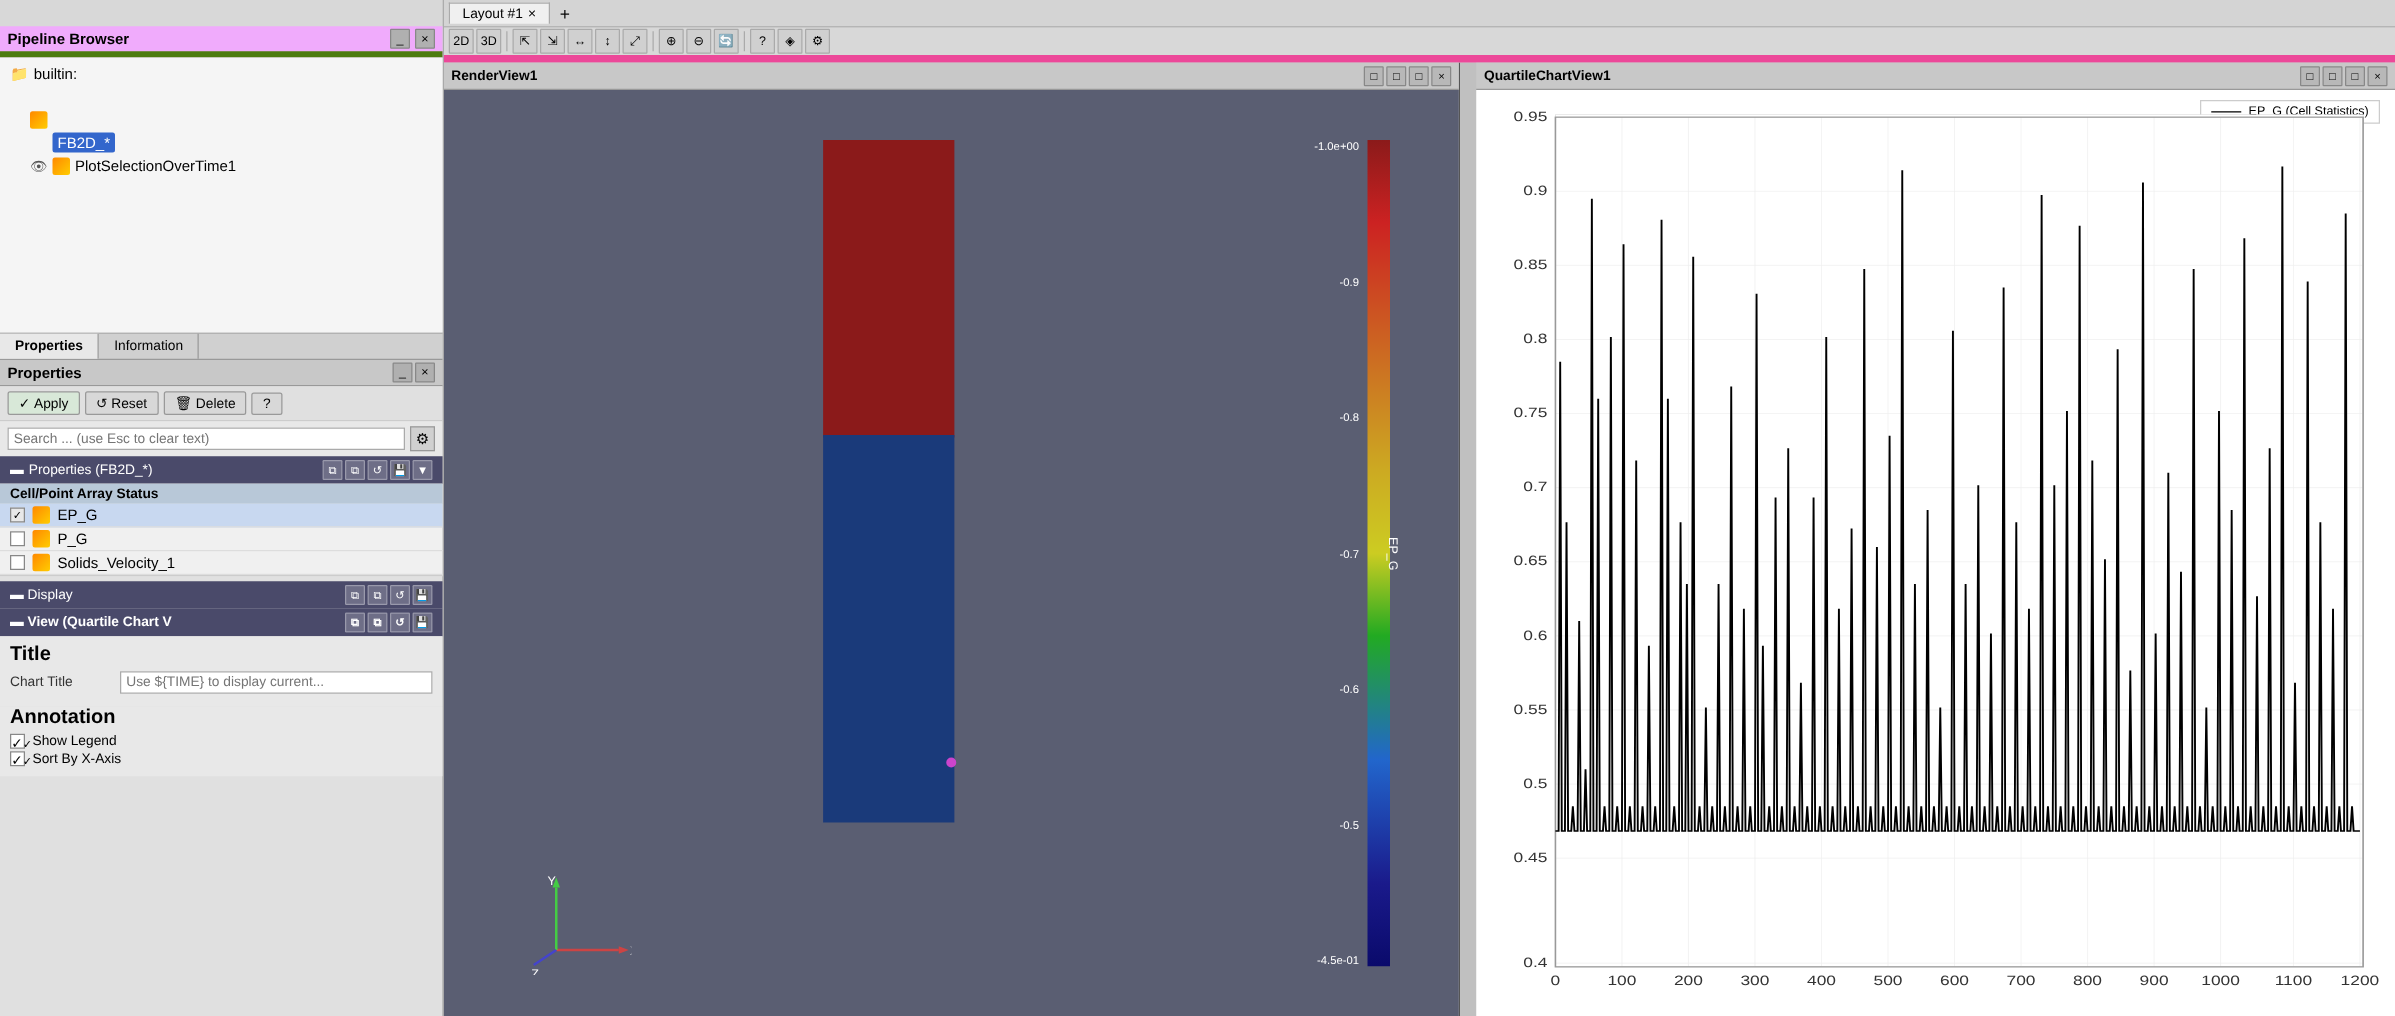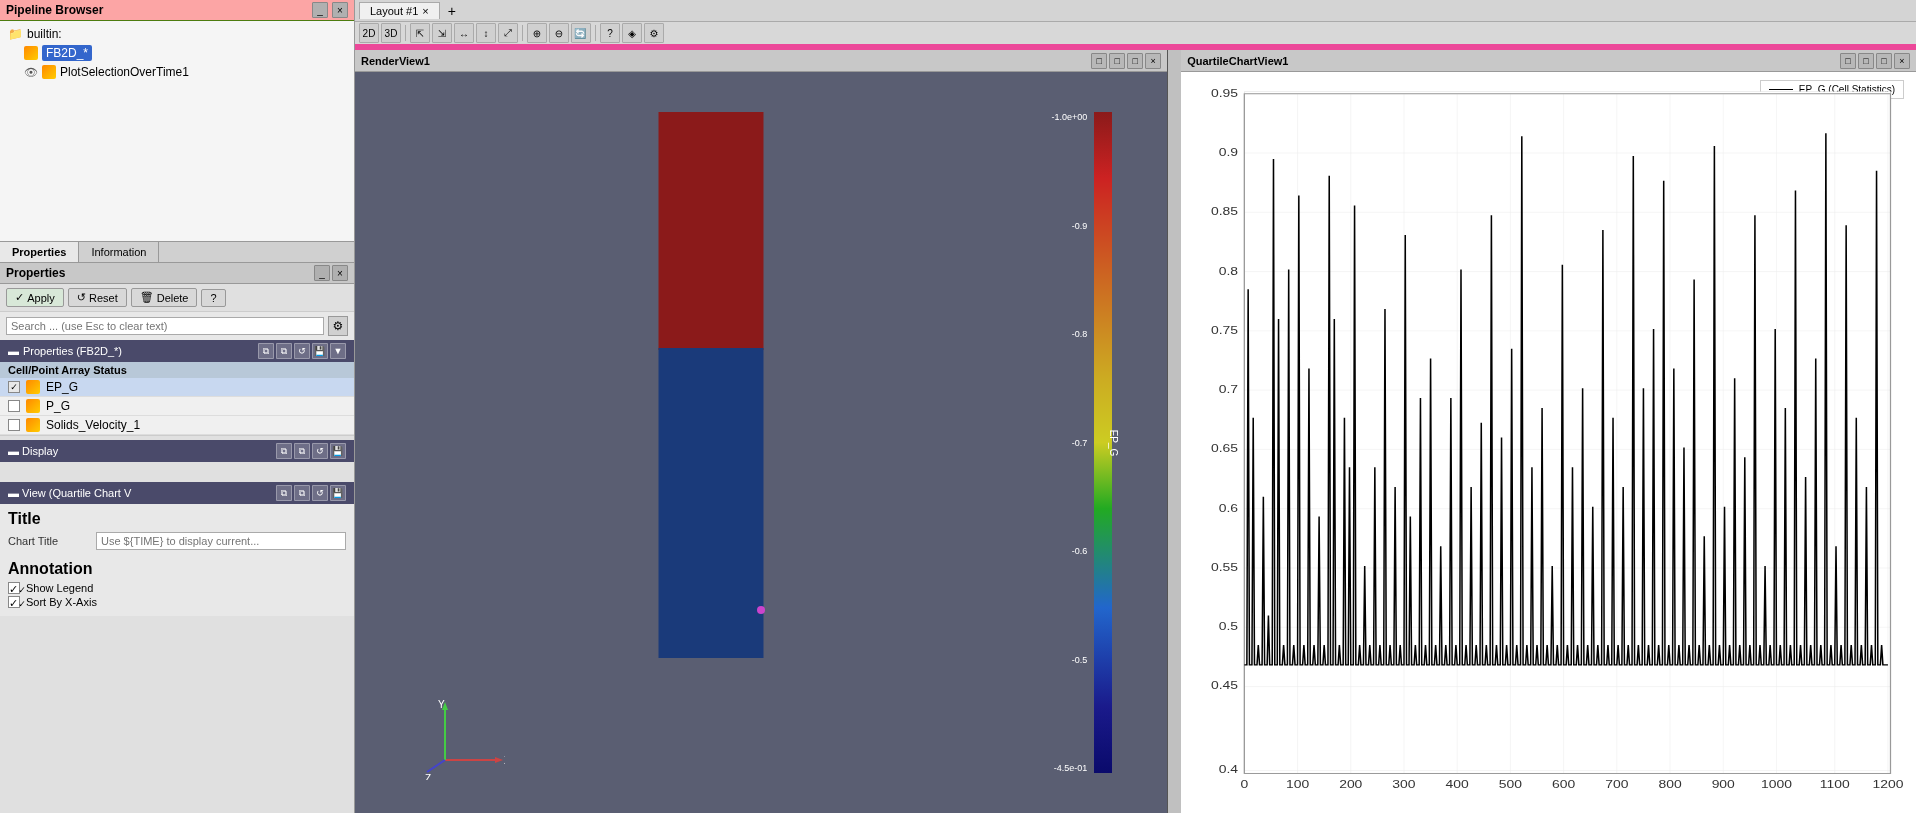--- a/index.html
+++ b/index.html
@@ -9,30 +9,30 @@
     .tab.active { background: #f0f0f0; }
     .tab-add { padding: 2px 8px; cursor: pointer; font-size: 14px; }
 
     .main-area { display: flex; flex: 1; overflow: hidden; }
 
     
     .left-panel { width: 355px; display: flex; flex-direction: column; border-right: 1px solid #999; background: #e0e0e0; flex-shrink: 0; }
 
     
     .pipeline-browser { background: #d8d8d8; border-bottom: 1px solid #999; }
-    .panel-header { background: #fca5a5; border-bottom: 1px solid #4d7c0f; padding: 2px 6px; display: flex; align-items: center; justify-content: space-between; }
+    .panel-header { background: #f0abfc; border-bottom: 5px solid #4d7c0f; padding: 2px 6px; display: flex; align-items: center; justify-content: space-between; margin-top: 21px; }
     .panel-header-title { font-size: 12px; font-weight: bold; }
     .panel-header-icons { display: flex; gap: 4px; }
     .icon-btn { width: 16px; height: 16px; background: #b0b0b0; border: 1px solid #888; font-size: 10px; display: flex; align-items: center; justify-content: center; cursor: pointer; border-radius: 1px; }
 
     .pipeline-content { padding: 4px; background: #f5f5f5; min-height: 220px; }
     .pipeline-item { padding: 2px 4px; display: flex; align-items: center; gap: 4px; }
     .pipeline-item.indented { padding-left: 20px; }
     .item-icon-box { width: 14px; height: 14px; background: linear-gradient(135deg, #ff8800, #ffcc00); border-radius: 2px; flex-shrink: 0; }
-    .item-label-selected { background: #3366cc; color: white; padding: 1px 4px; border-radius: 2px; }
+    .item-label-selected { background: #3366cc; color: white; padding: 1px 4px; border-radius: 2px; margin-top: 36px; }
 
     
     .props-tabs { display: flex; background: #d0d0d0; border-bottom: 1px solid #999; }
     .props-tab { padding: 4px 12px; cursor: pointer; font-size: 11px; border-right: 1px solid #999; }
     .props-tab.active { background: #e8e8e8; font-weight: bold; }
     .props-header { background: #c8c8c8; border-bottom: 1px solid #999; padding: 2px 6px; display: flex; align-items: center; justify-content: space-between; }
     .props-header-title { font-size: 12px; font-weight: bold; }
 
     .props-toolbar { display: flex; align-items: center; gap: 4px; padding: 4px 6px; background: #e0e0e0; border-bottom: 1px solid #ccc; }
     .btn { padding: 2px 8px; background: #d8d8d8; border: 1px solid #999; font-size: 11px; cursor: pointer; display: flex; align-items: center; gap: 3px; border-radius: 2px; }
@@ -213,21 +213,21 @@
           <span>Display</span>
         </div>
         <div class="section-header-icons">
           <div class="section-icon-btn">⧉</div>
           <div class="section-icon-btn">⧉</div>
           <div class="section-icon-btn">↺</div>
           <div class="section-icon-btn">💾</div>
         </div>
       </div>
 
-      <div class="collapsed-section" style="margin-top:20px;">
+      <div class="collapsed-section" style="margin-top:0;font-weight:bold;">
         <div class="section-title">
           <span>▬</span>
           <span>View (Quartile Chart V</span>
         </div>
         <div class="section-header-icons">
           <div class="section-icon-btn">⧉</div>
           <div class="section-icon-btn">⧉</div>
           <div class="section-icon-btn">↺</div>
           <div class="section-icon-btn">💾</div>
         </div>

